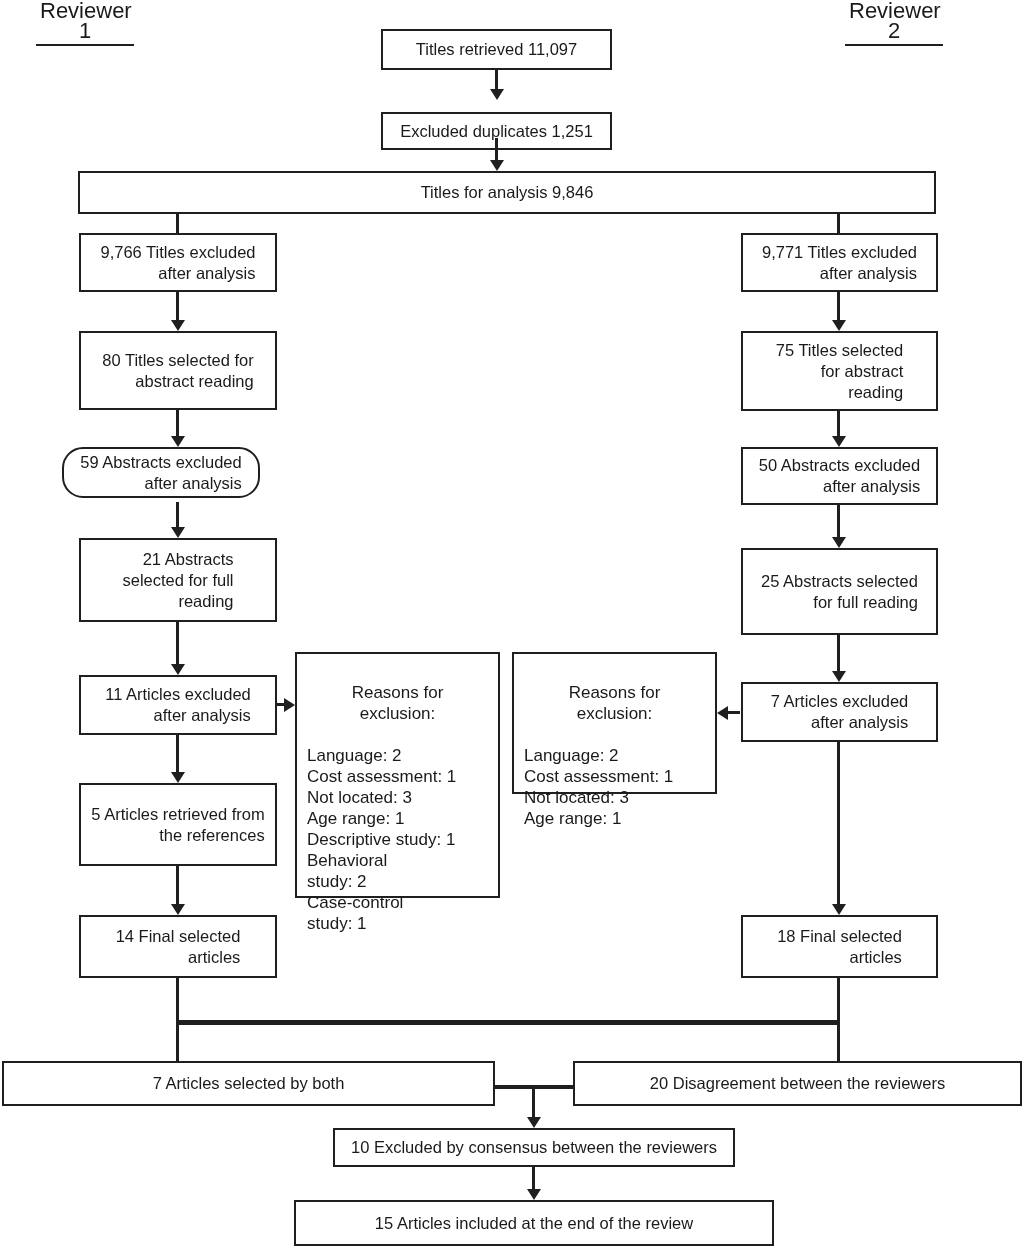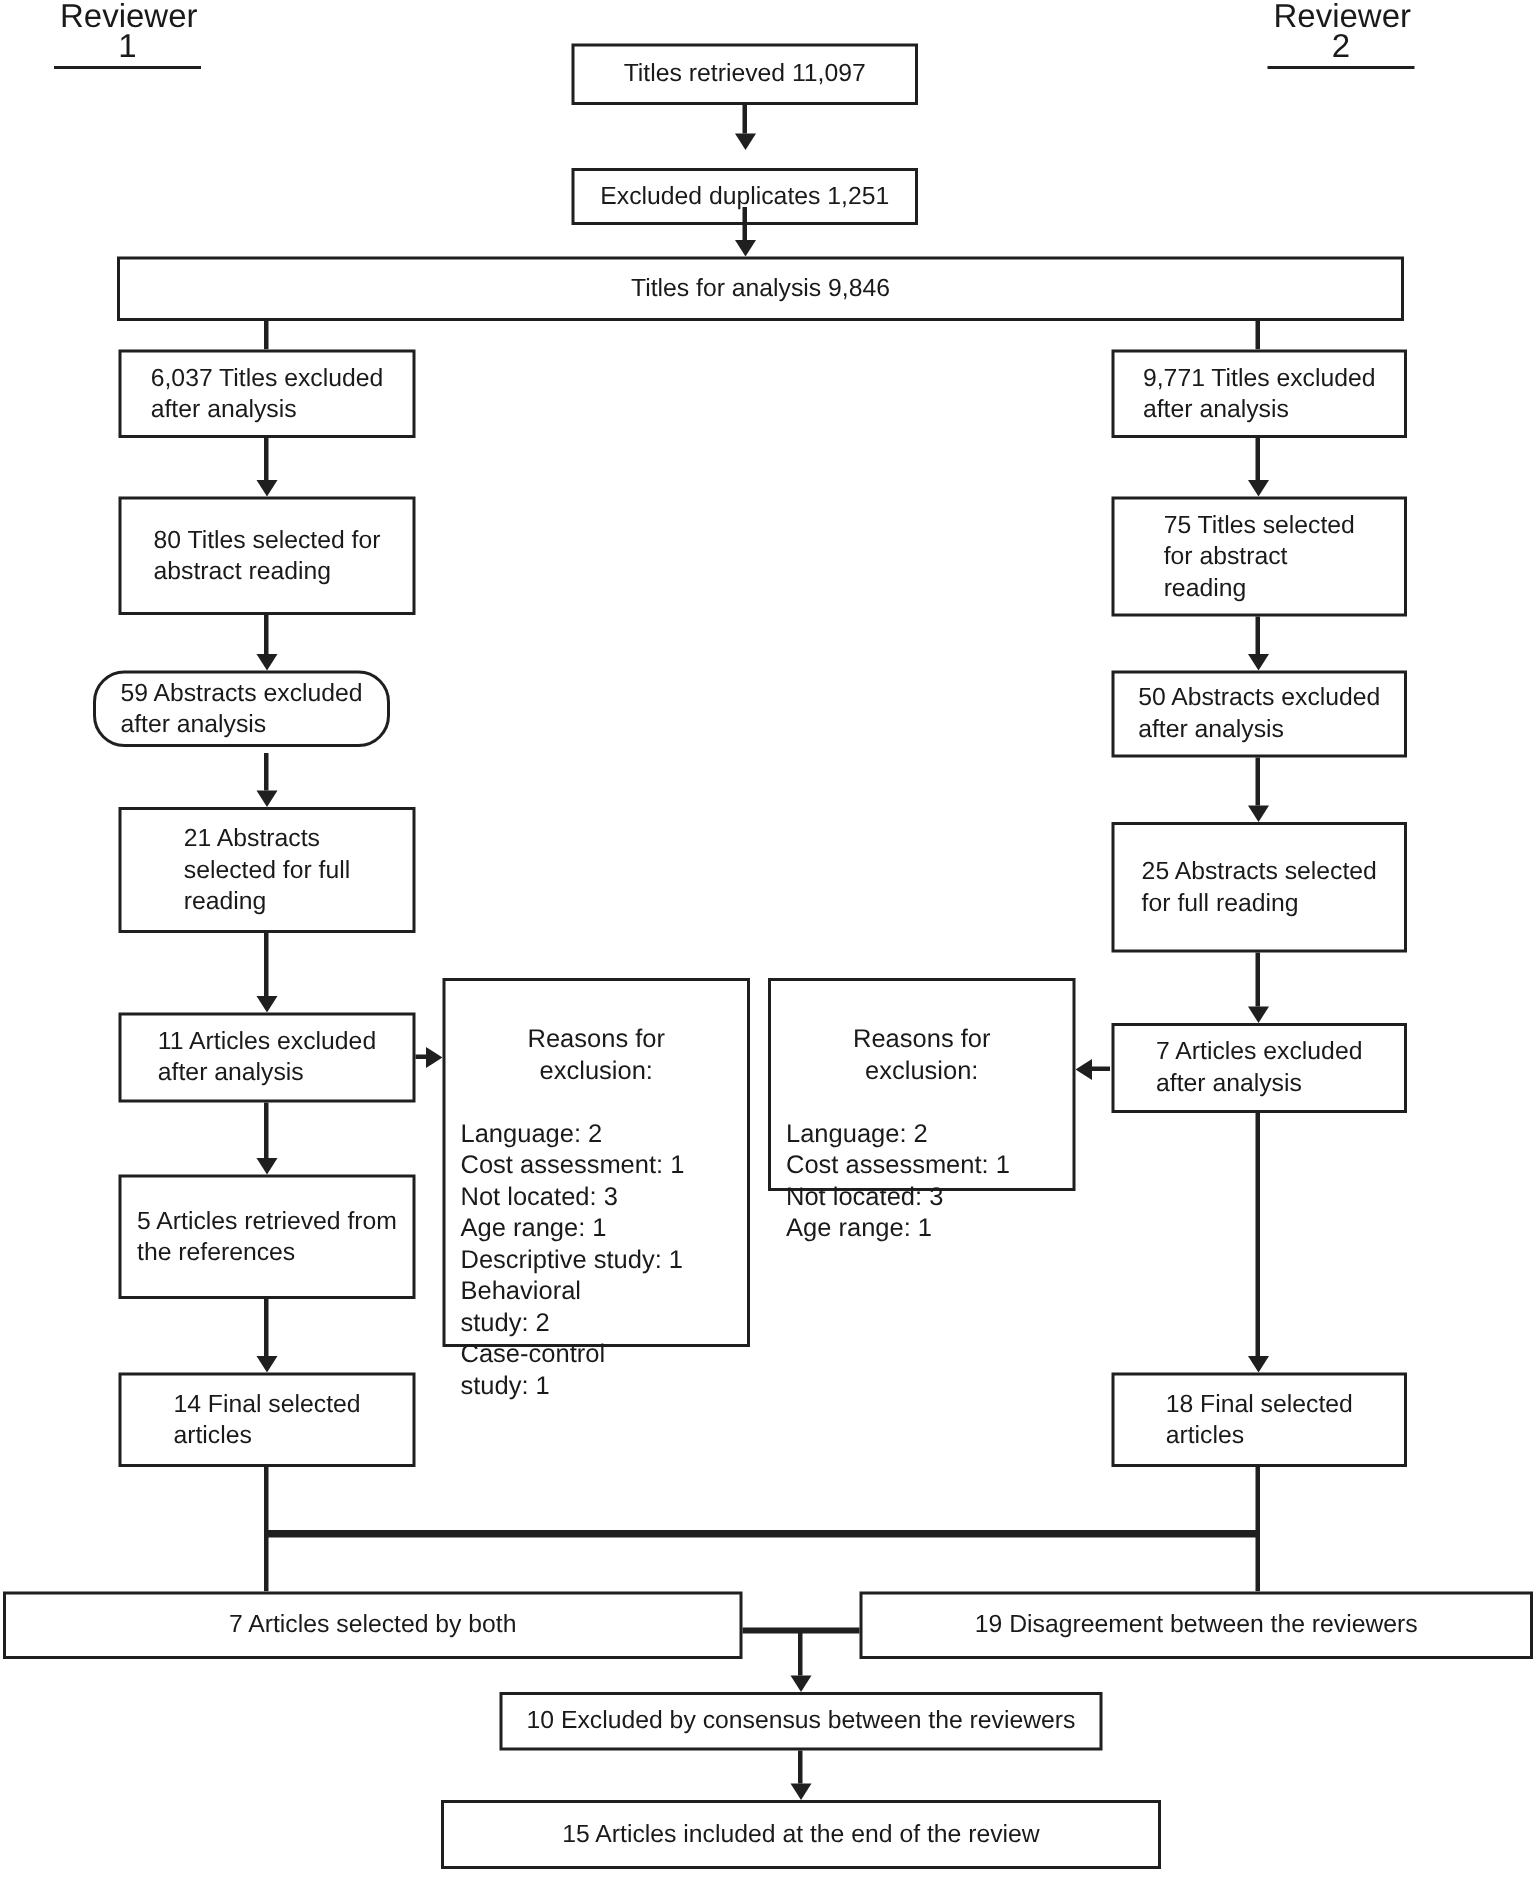--- a/index.html
+++ b/index.html
@@ -11,21 +11,21 @@
   body{font-family:"Liberation Sans","DejaVu Sans",sans-serif;color:var(--text);}
   .canvas{
     position:relative;width:1024px;height:1252px;background:#ffffff;overflow:hidden;
   }
   .rev-label{
     position:absolute;top:0;text-align:center;font-size:22px;line-height:20px;
     padding:1px 4px 3px 4px;border-bottom:2px solid var(--line);
   }
   .box{
     position:absolute;background:#ffffff;border:2px solid var(--line);
-    display:flex;align-items:center;justify-content:center;text-align:left;
+    display:flex;align-items:center;justify-content:center;text-align:right;
     font-size:16.5px;line-height:21px;white-space:pre-line;padding:2px 4px;
   }
   .reasons{
     display:block;text-align:left;padding:7px 4px 4px 10px;font-size:17px;line-height:21px;
   }
   .reasons-title{text-align:center;white-space:pre-line;padding-right:6px;}
   .reasons-lines div{text-align:left;}
   
   .lv{position:absolute;width:3px;background:var(--line);}
   
@@ -62,21 +62,21 @@
 
   <div class="box" style="left:381px;top:29px;width:231px;height:41px;">Titles retrieved 11,097</div>
   <div class="av" style="left:495px;top:70px;height:19px;"></div>
   <div class="box" style="left:381px;top:100px;width:231px;height:38px;margin-top:12px;">Excluded duplicates 1,251</div>
   <div class="av" style="left:495px;top:138px;height:22px;"></div>
   <div class="box" style="left:78px;top:171px;width:858px;height:43px;">Titles for analysis 9,846</div>
 
   <div class="lv" style="left:176px;top:213px;height:20px;"></div>
   <div class="lv" style="left:837px;top:213px;height:20px;"></div>
 
-  <div class="box" style="left:79px;top:233px;width:198px;height:59px;">6,037 Titles excluded
+  <div class="box" style="left:79px;top:233px;width:198px;height:59px;">9,766 Titles excluded
 after analysis</div>
   <div class="av" style="left:176px;top:292px;height:28px;"></div>
   <div class="box" style="left:79px;top:331px;width:198px;height:79px;">80 Titles selected for
 abstract reading</div>
   <div class="av" style="left:176px;top:410px;height:26px;"></div>
   <div class="box" style="left:62px;top:447px;width:198px;height:51px;border-radius:21px;">59 Abstracts excluded
 after analysis</div>
   <div class="av" style="left:176px;top:502px;height:25px;"></div>
   <div class="box" style="left:79px;top:538px;width:198px;height:84px;">21 Abstracts
 selected for full
@@ -121,20 +121,20 @@
     <div class="reasons-title">Reasons for
 exclusion:</div>
     <div class="reasons-lines"><div>Language: 2</div><div>Cost assessment: 1</div><div>Not located: 3</div><div>Age range: 1</div></div>
   </div>
 
   <div class="lv" style="left:176px;top:978px;height:83px;"></div>
   <div class="lv" style="left:837px;top:978px;height:83px;"></div>
   <div class="hbar" style="left:176px;top:1020px;width:664px;height:5px;"></div>
 
   <div class="box" style="left:2px;top:1061px;width:493px;height:45px;">7 Articles selected by both</div>
-  <div class="box" style="left:573px;top:1061px;width:449px;height:45px;">19 Disagreement between the reviewers</div>
+  <div class="box" style="left:573px;top:1061px;width:449px;height:45px;">20 Disagreement between the reviewers</div>
   <div class="hbar" style="left:495px;top:1085px;width:78px;height:4px;"></div>
   <div class="av" style="left:532px;top:1087px;height:30px;"></div>
   <div class="box" style="left:333px;top:1128px;width:402px;height:39px;">10 Excluded by consensus between the reviewers</div>
   <div class="av" style="left:532px;top:1167px;height:22px;"></div>
   <div class="box" style="left:294px;top:1200px;width:480px;height:46px;">15 Articles included at the end of the review</div>
 
 </div>
 
 </body></html>

